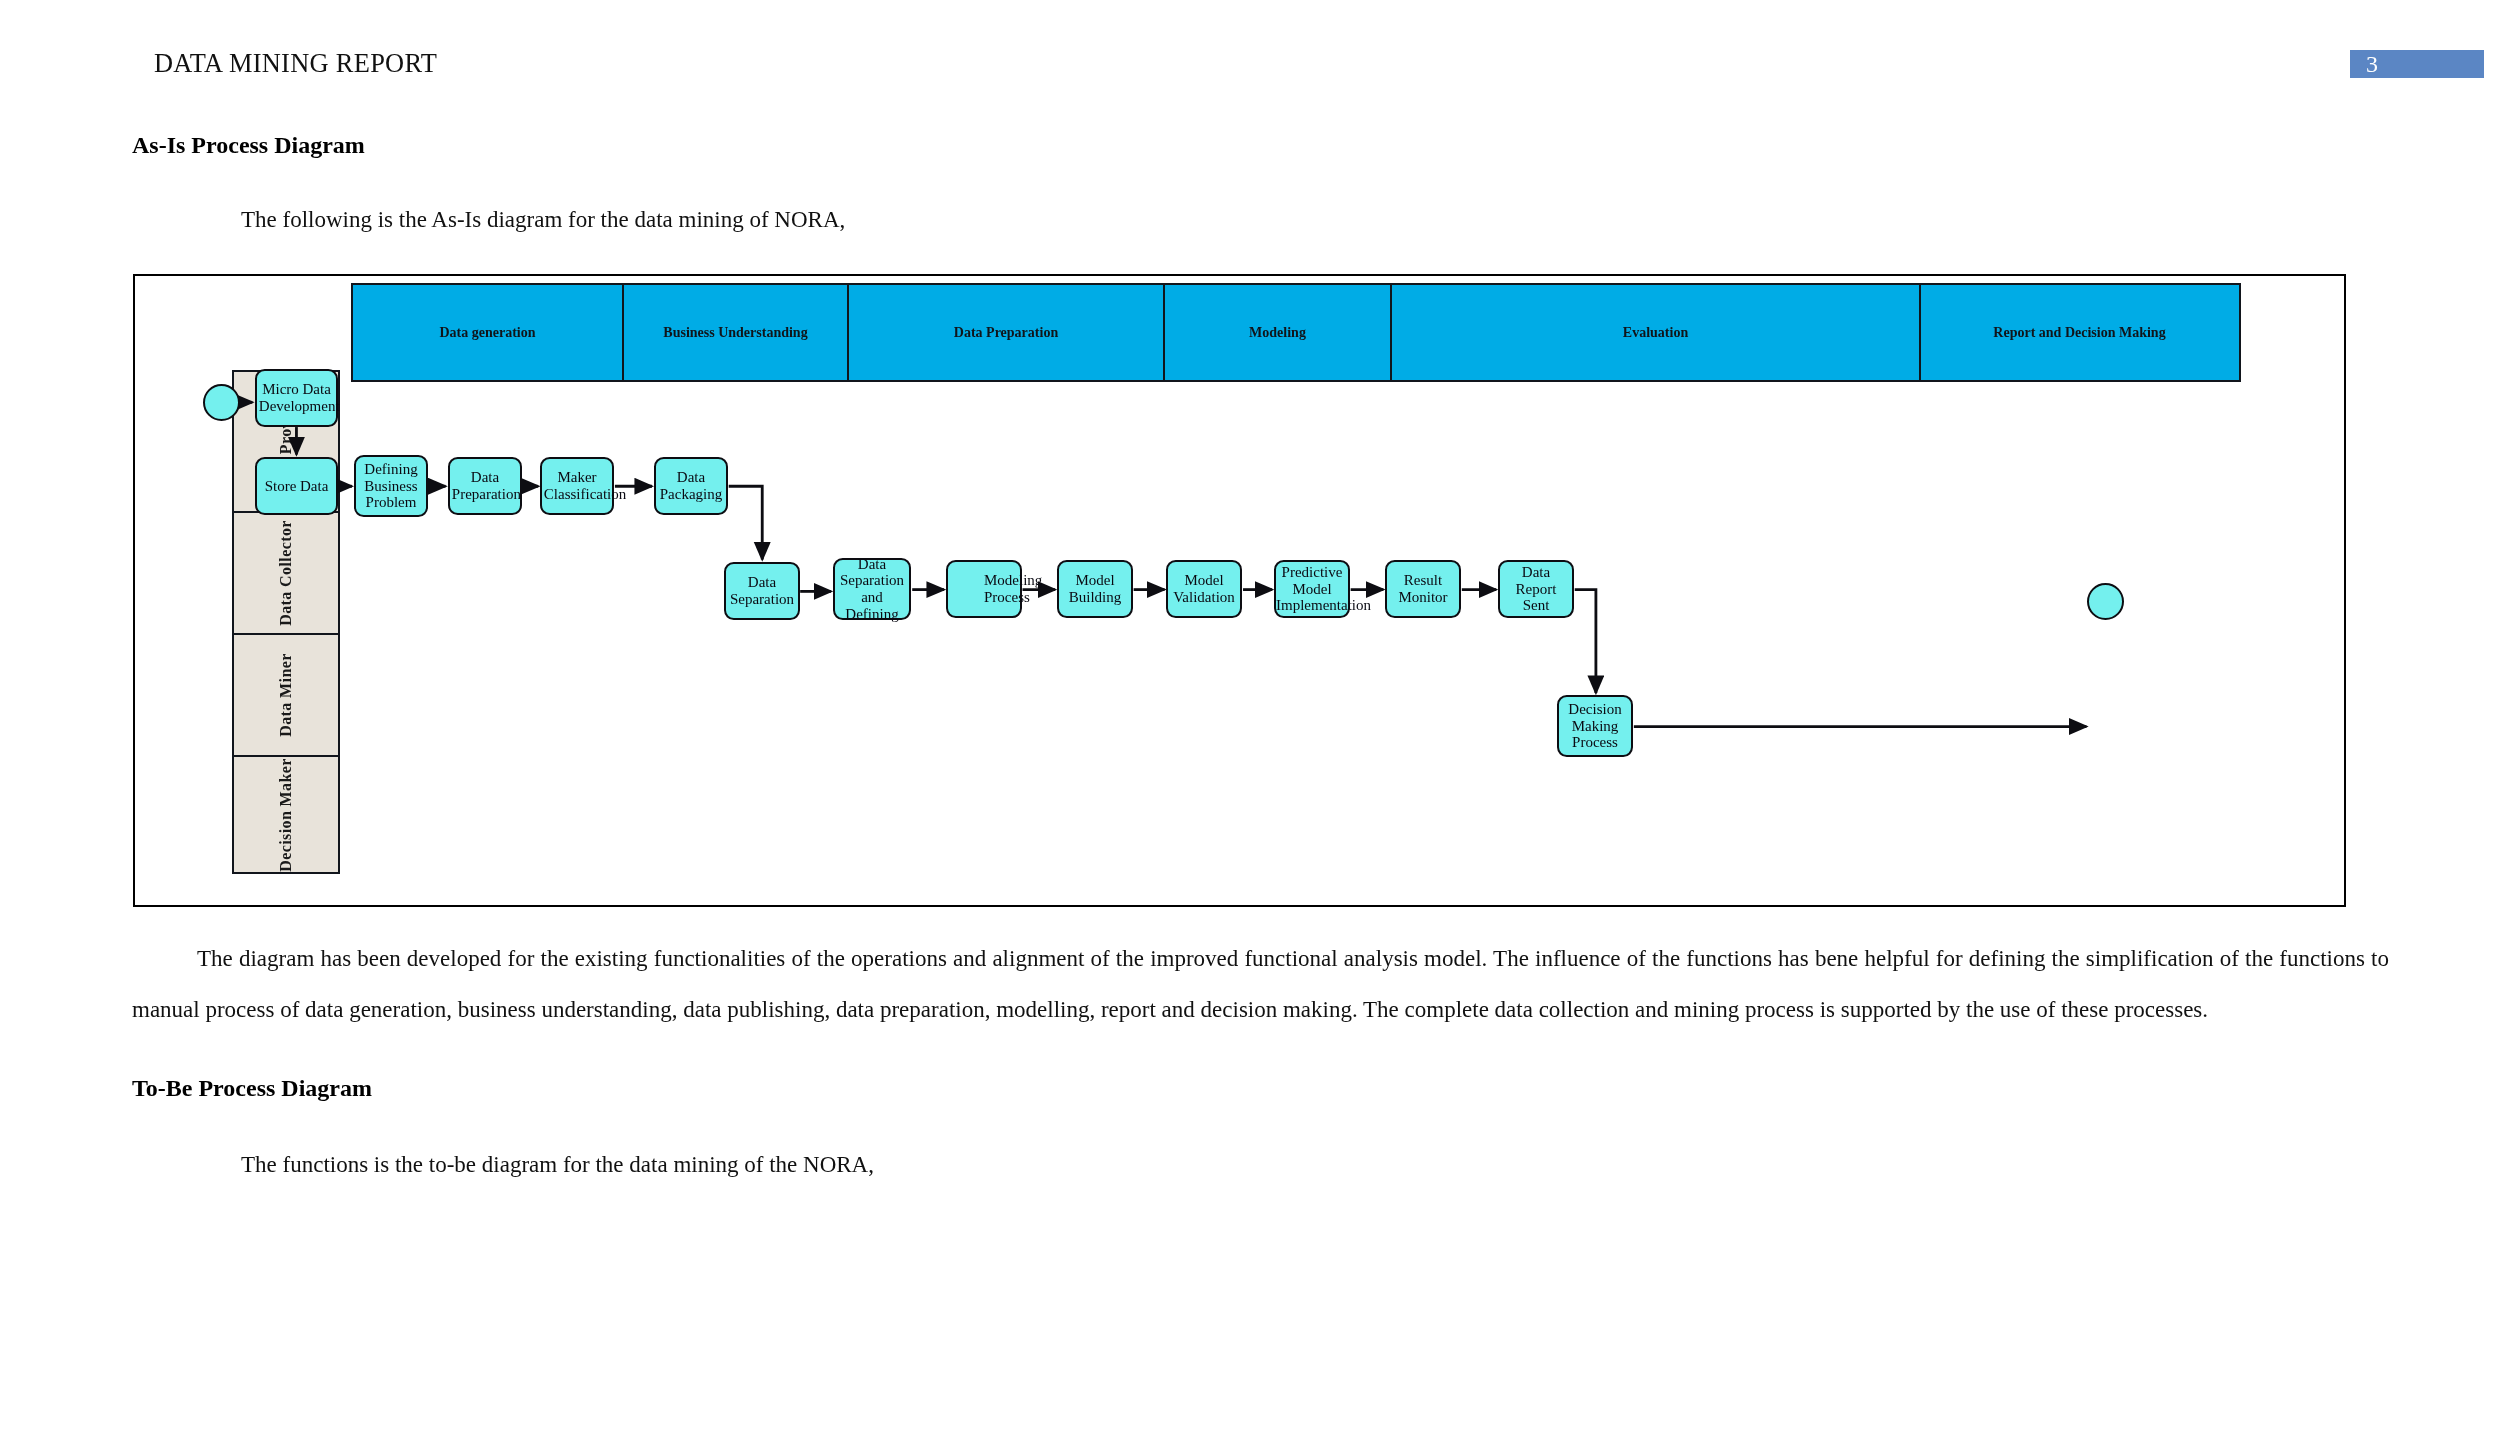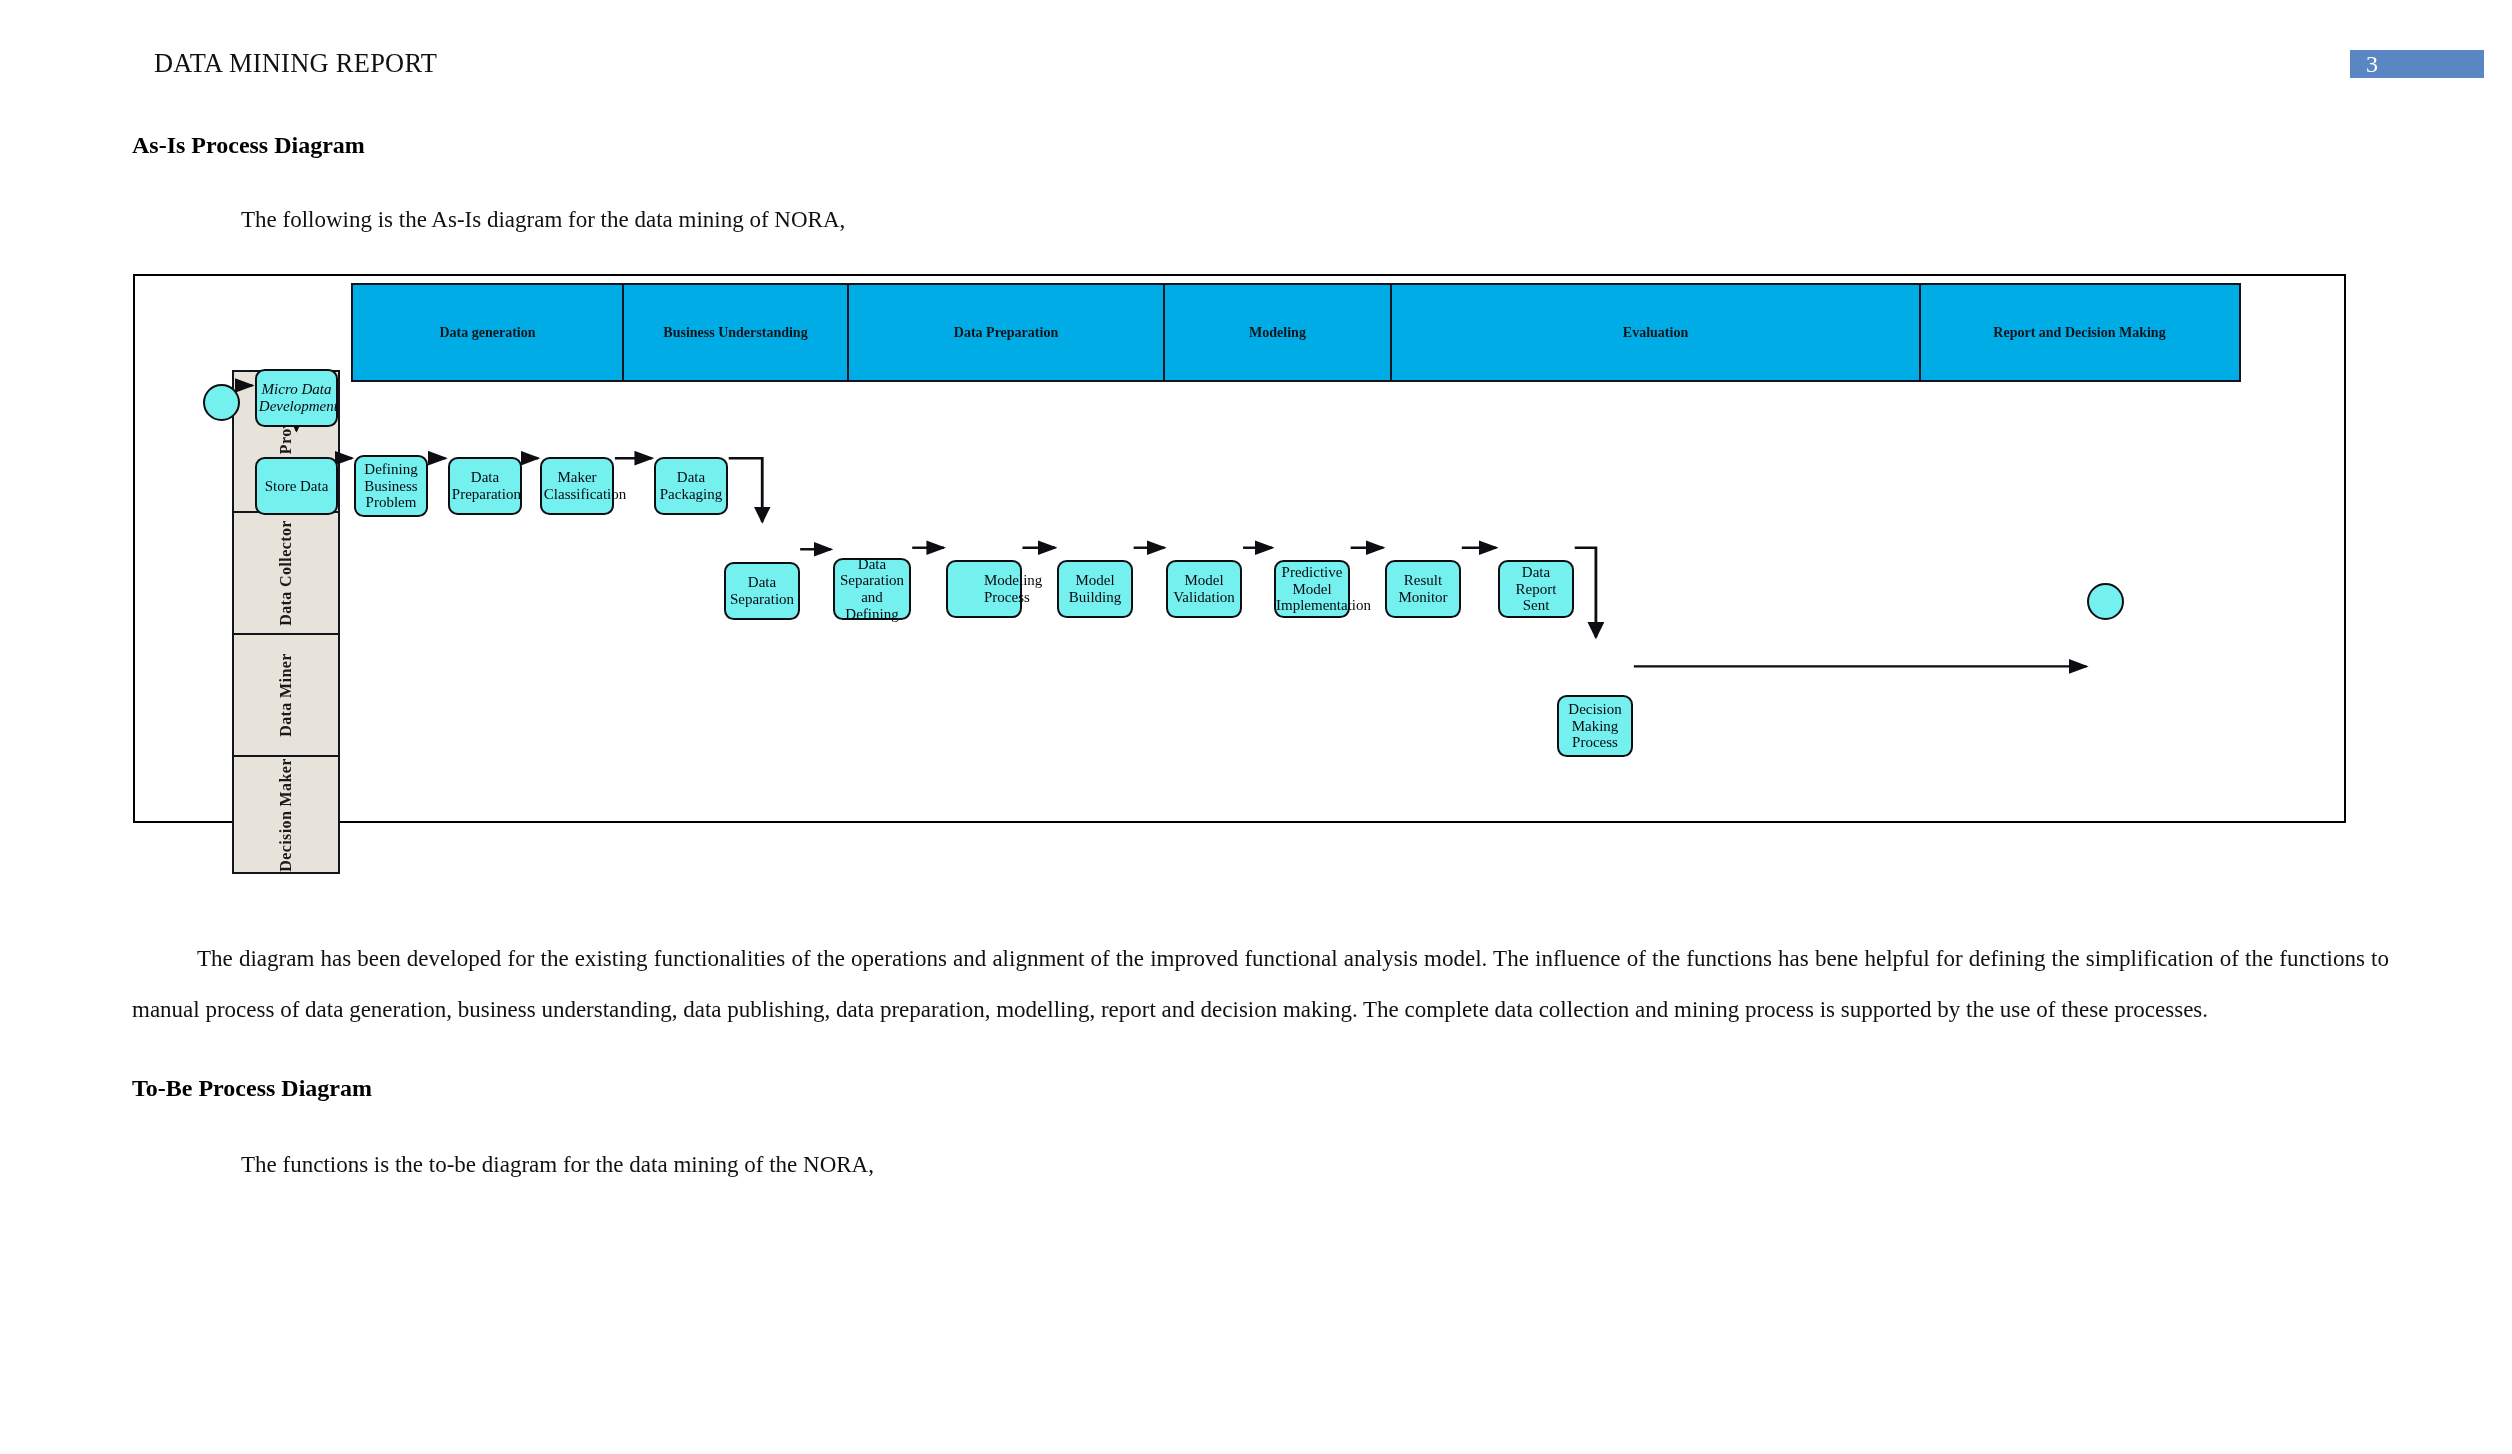--- a/index.html
+++ b/index.html
@@ -76,21 +76,21 @@
     text-indent: 65px;
     text-align: justify;
   }
 
   
   #diagram-frame {
     position: absolute;
     left: 133px;
     top: 274px;
     width: 2213px;
-    height: 549px;
+    height: 633px;
     border: 2.6px solid #000000;
     background: #ffffff;
     box-sizing: border-box;
   }
   .diagram-canvas {
     position: absolute;
     left: 0; top: 0;
     width: 100%; height: 100%;
   }
 
@@ -266,21 +266,21 @@
           <path d="M1132,355 L1167,355" marker-end="url(#arrowhead)"></path>
           <path d="M1256,355 L1289,355" marker-end="url(#arrowhead)"></path>
           <path d="M1378,355 L1415,355" marker-end="url(#arrowhead)"></path>
           <path d="M1504,355 L1543,355" marker-end="url(#arrowhead)"></path>
           <path d="M1632,355 L1656,355 L1656,472" marker-end="url(#arrowhead)"></path>
           <path d="M1699,510 L2212,510" marker-end="url(#arrowhead)"></path>
         </g>
     </svg>
 
     <div id="node-layer" style="position:absolute;left:0;top:0;width:100%;height:100%;">
-        <div class="node" style="left: 120px; top: 93px; width: 83px; height: 58px; font-style: italic;">
+        <div class="node" style="left: 120px; top: 93px; width: 83px; height: 58px;">
           <span class="node-label">Micro Data Development</span>
         </div>
         <div class="node" style="left: 120px; top: 181px; width: 83px; height: 58px;">
           <span class="node-label">Store Data</span>
         </div>
         <div class="node" style="left: 219px; top: 179px; width: 74px; height: 62px;">
           <span class="node-label">Defining Business Problem</span>
         </div>
         <div class="node" style="left: 313px; top: 181px; width: 74px; height: 58px;">
           <span class="node-label">Data Preparation</span>

